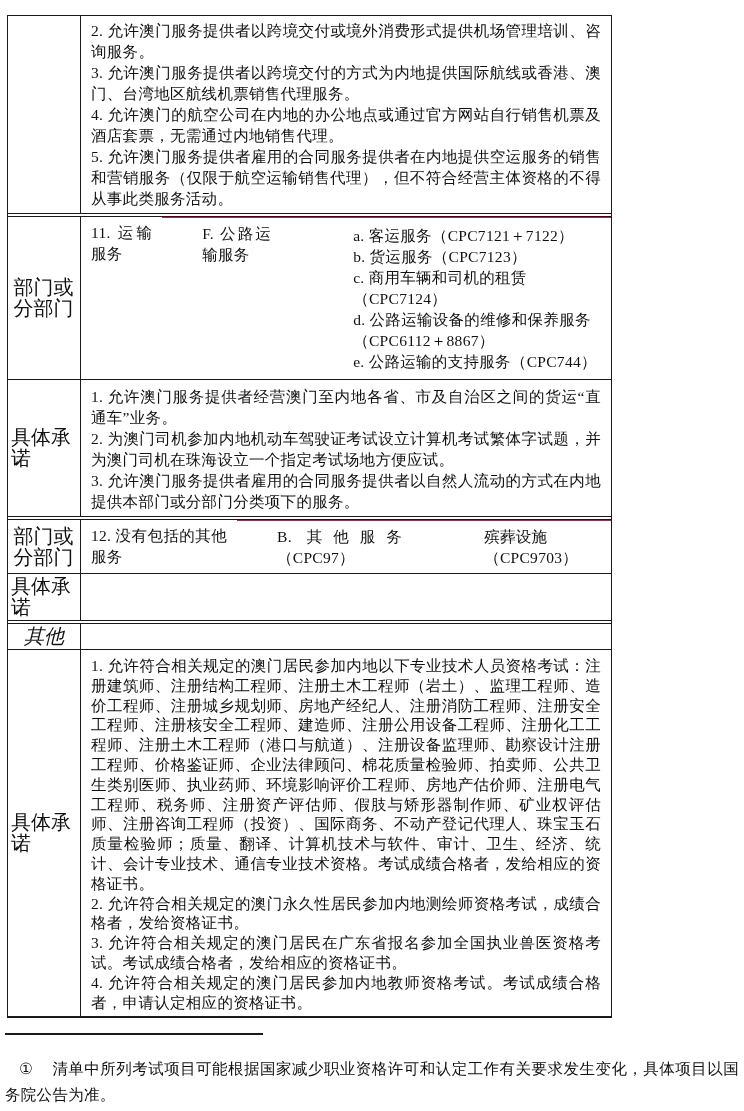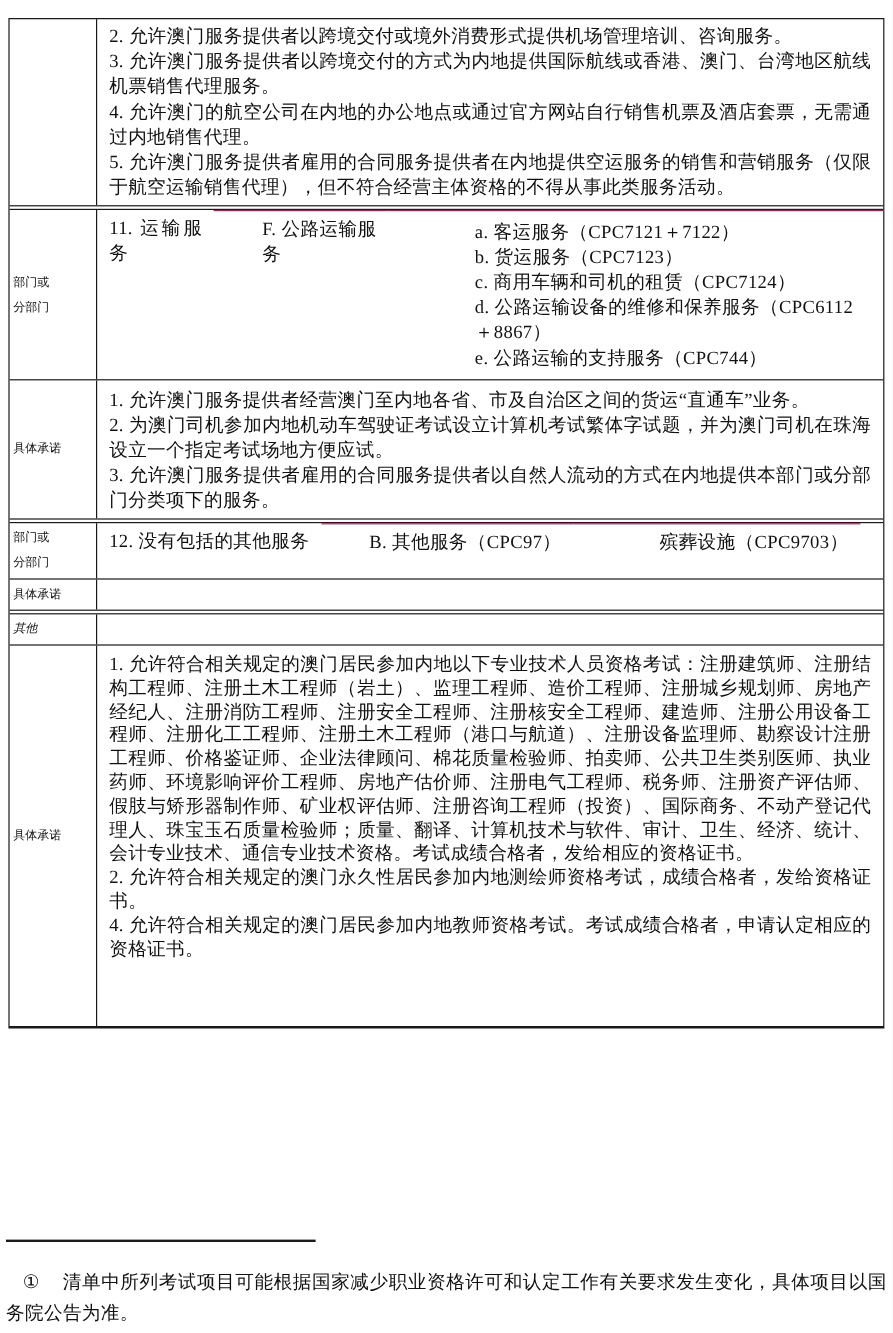--- a/index.html
+++ b/index.html
@@ -10,35 +10,35 @@
     height: 1111px;
     background: #ffffff;
     font-family: "Liberation Serif", "DejaVu Serif", serif;
     color: #111111;
     overflow: hidden;
   }
   .cepa-table {
     position: absolute;
     left: 7px;
     top: 15px;
-    width: 730px;
+    width: 605px;
     border: 1px solid #1a1a1a;
     border-bottom-width: 2px;
   }
   .trow { display: flex; align-items: stretch; }
   .trow.dbl { border-top: 4px double #1a1a1a; }
   .trow.thin { border-top: 1px solid #1a1a1a; }
   .cell.label {
     flex: 0 0 73px;
     border-right: 1px solid #1a1a1a;
     display: flex;
     align-items: center;
-    justify-content: flex-start;
+    justify-content: center;
     padding: 2px 3px;
-    font-size: 10px;
+    font-size: 20px;
     line-height: 21px;
     text-align: left;
   }
   .label-text { display: inline-block; }
   .label-text.w3 { width: 3.05em; }
   .cell.content { flex: 1 1 auto; padding: 4px 10px 4px 10px; }
   .cell.content p,
   .subrow p {
     font-size: 15.5px;
     line-height: 21px;
@@ -158,20 +158,21 @@
       </div>
     </div>
 
     <div class="trow thin r-clong">
       <div class="cell label">
         <span class="label-text">具体承诺</span>
       </div>
       <div class="cell content">
         <p>1. 允许符合相关规定的澳门居民参加内地以下专业技术人员资格考试：注册建筑师、注册结构工程师、注册土木工程师（岩土）、监理工程师、造价工程师、注册城乡规划师、房地产经纪人、注册消防工程师、注册安全工程师、注册核安全工程师、建造师、注册公用设备工程师、注册化工工程师、注册土木工程师（港口与航道）、注册设备监理师、勘察设计注册工程师、价格鉴证师、企业法律顾问、棉花质量检验师、拍卖师、公共卫生类别医师、执业药师、环境影响评价工程师、房地产估价师、注册电气工程师、税务师、注册资产评估师、假肢与矫形器制作师、矿业权评估师、注册咨询工程师（投资）、国际商务、不动产登记代理人、珠宝玉石质量检验师；质量、翻译、计算机技术与软件、审计、卫生、经济、统计、会计专业技术、通信专业技术资格。考试成绩合格者，发给相应的资格证书。</p>
         <p>2. 允许符合相关规定的澳门永久性居民参加内地测绘师资格考试，成绩合格者，发给资格证书。</p>
+        <p>3. 允许符合相关规定的澳门居民在广东省报名参加全国执业兽医资格考试。考试成绩合格者，发给相应的资格证书。</p>
         <p>4. 允许符合相关规定的澳门居民参加内地教师资格考试。考试成绩合格者，申请认定相应的资格证书。</p>
       </div>
     </div>
 
   </div>
 
   <div class="fn-rule"></div>
 
   <p class="footnote"><span class="fn-marker">①</span><span>清单中所列考试项目可能根据国家减少职业资格许可和认定工作有关要求发生变化，具体项目以国务院公告为准。</span></p>
 

